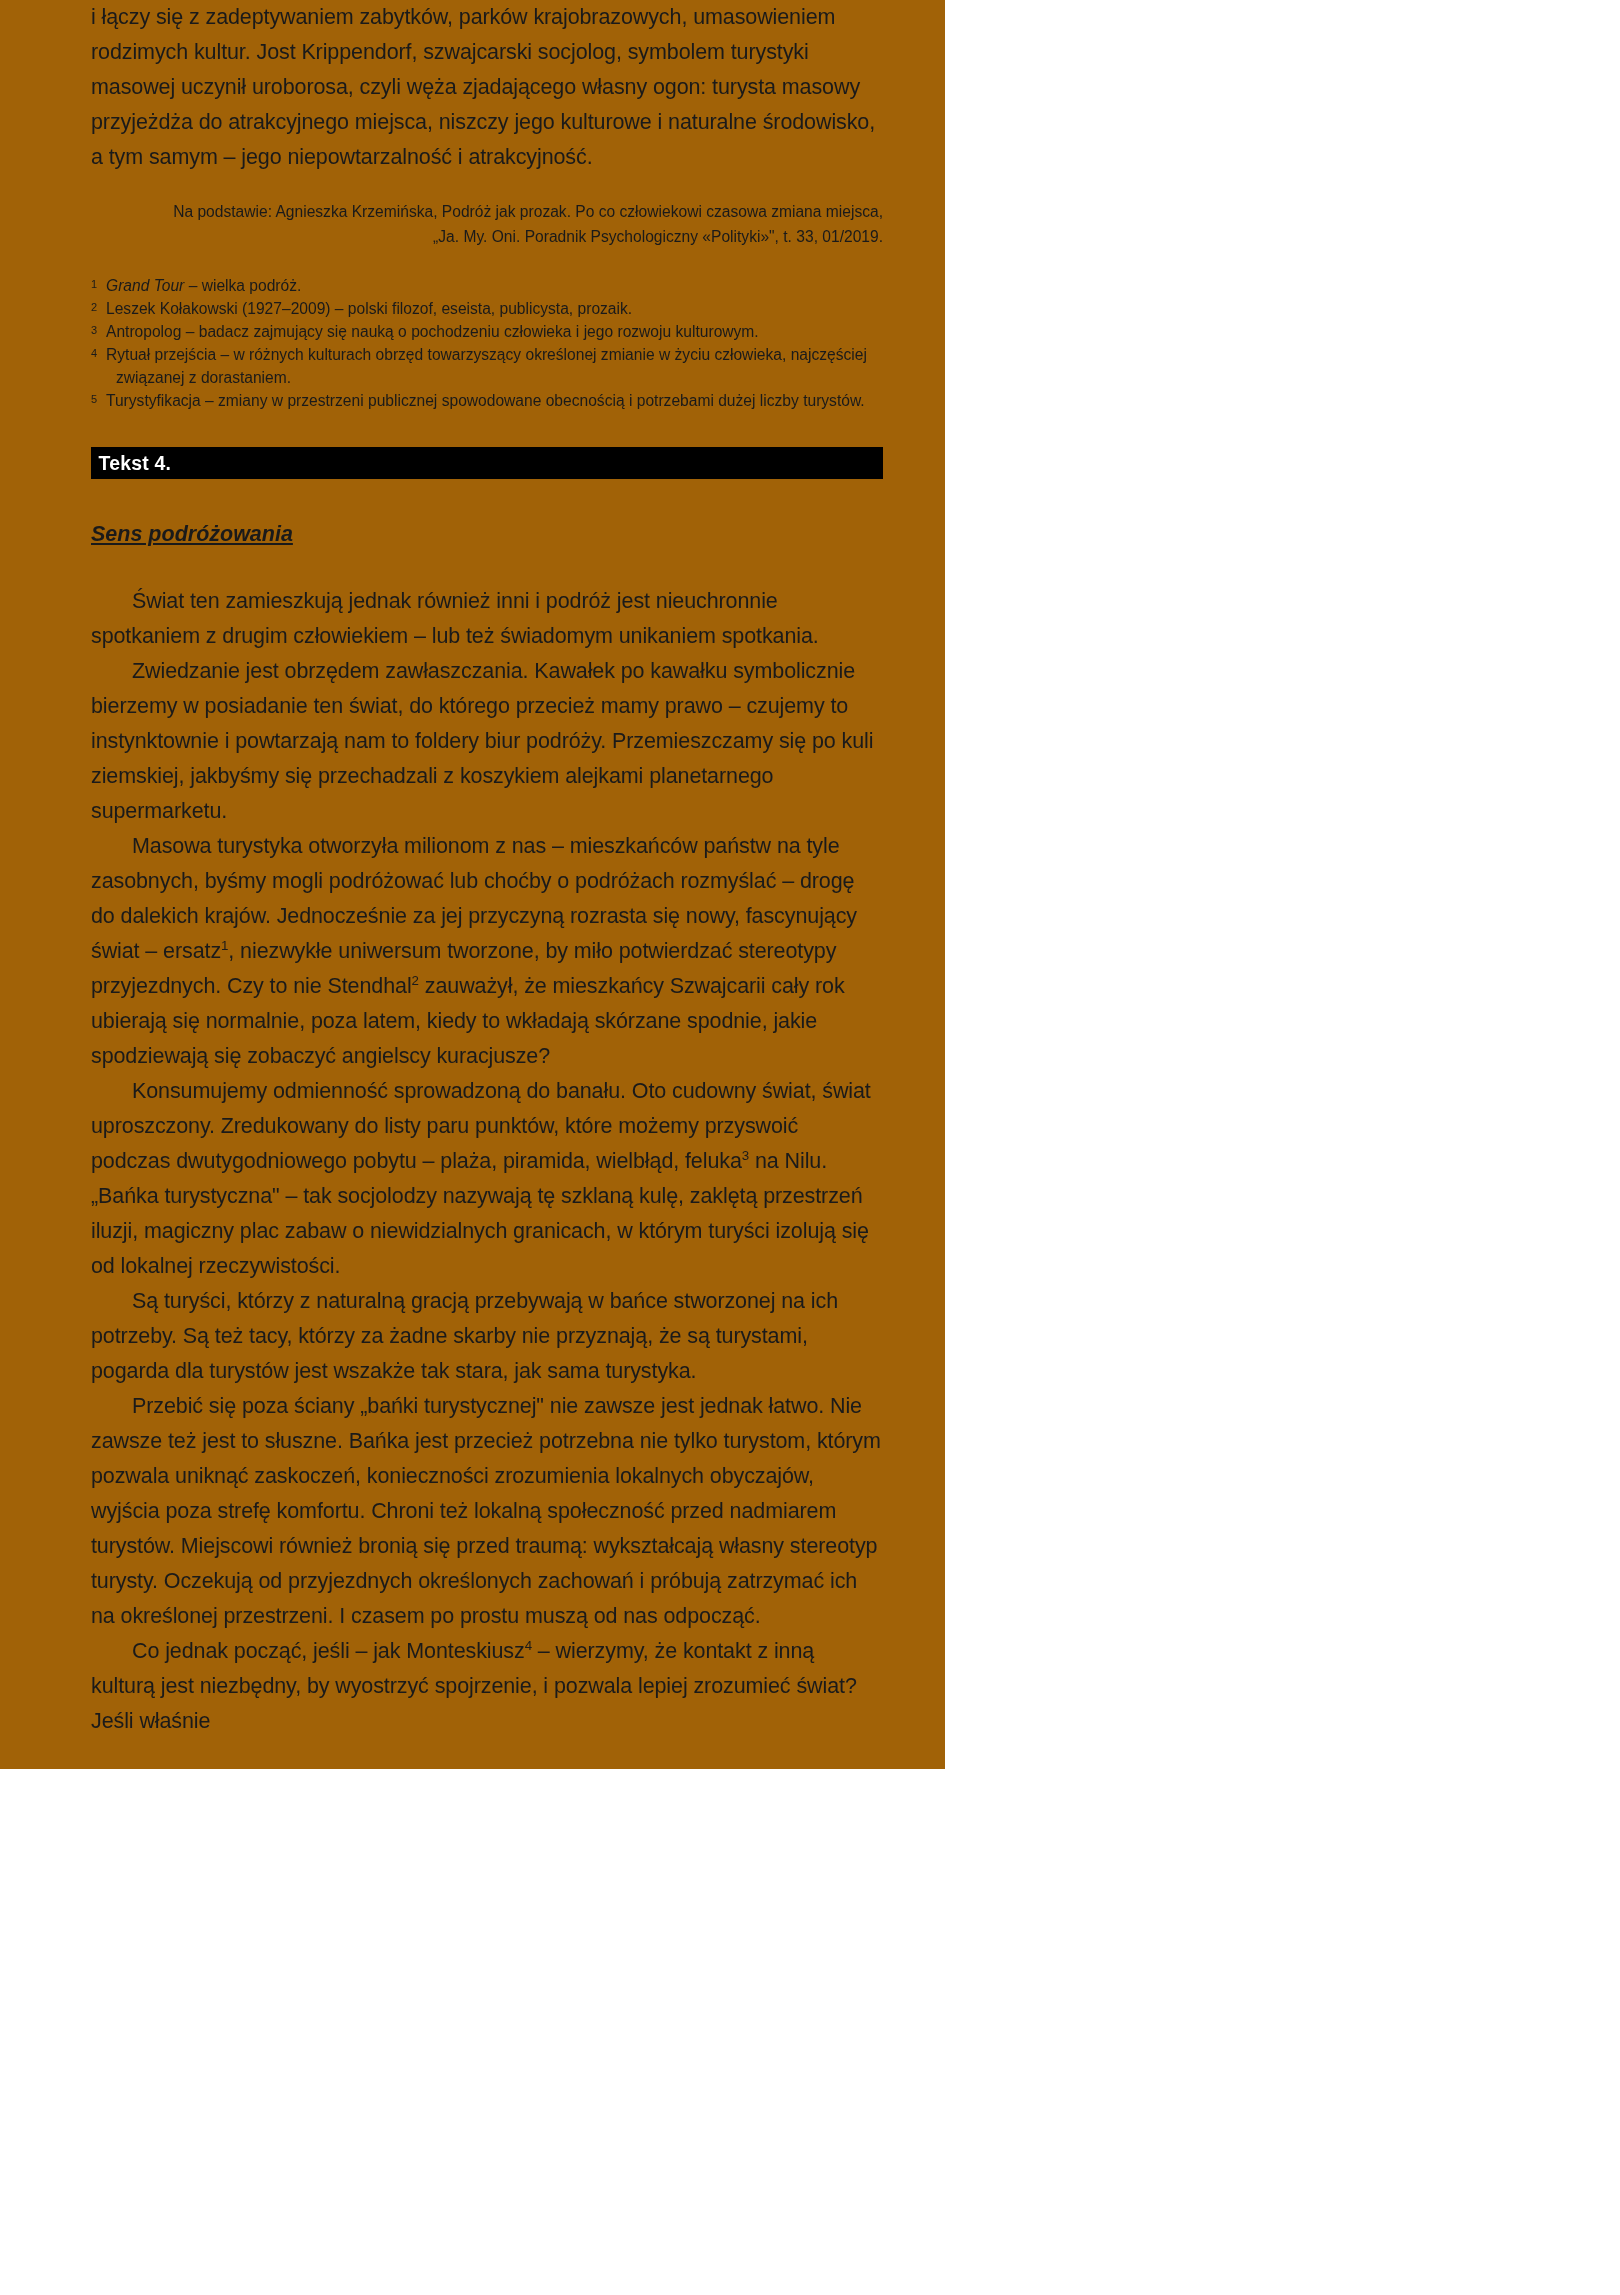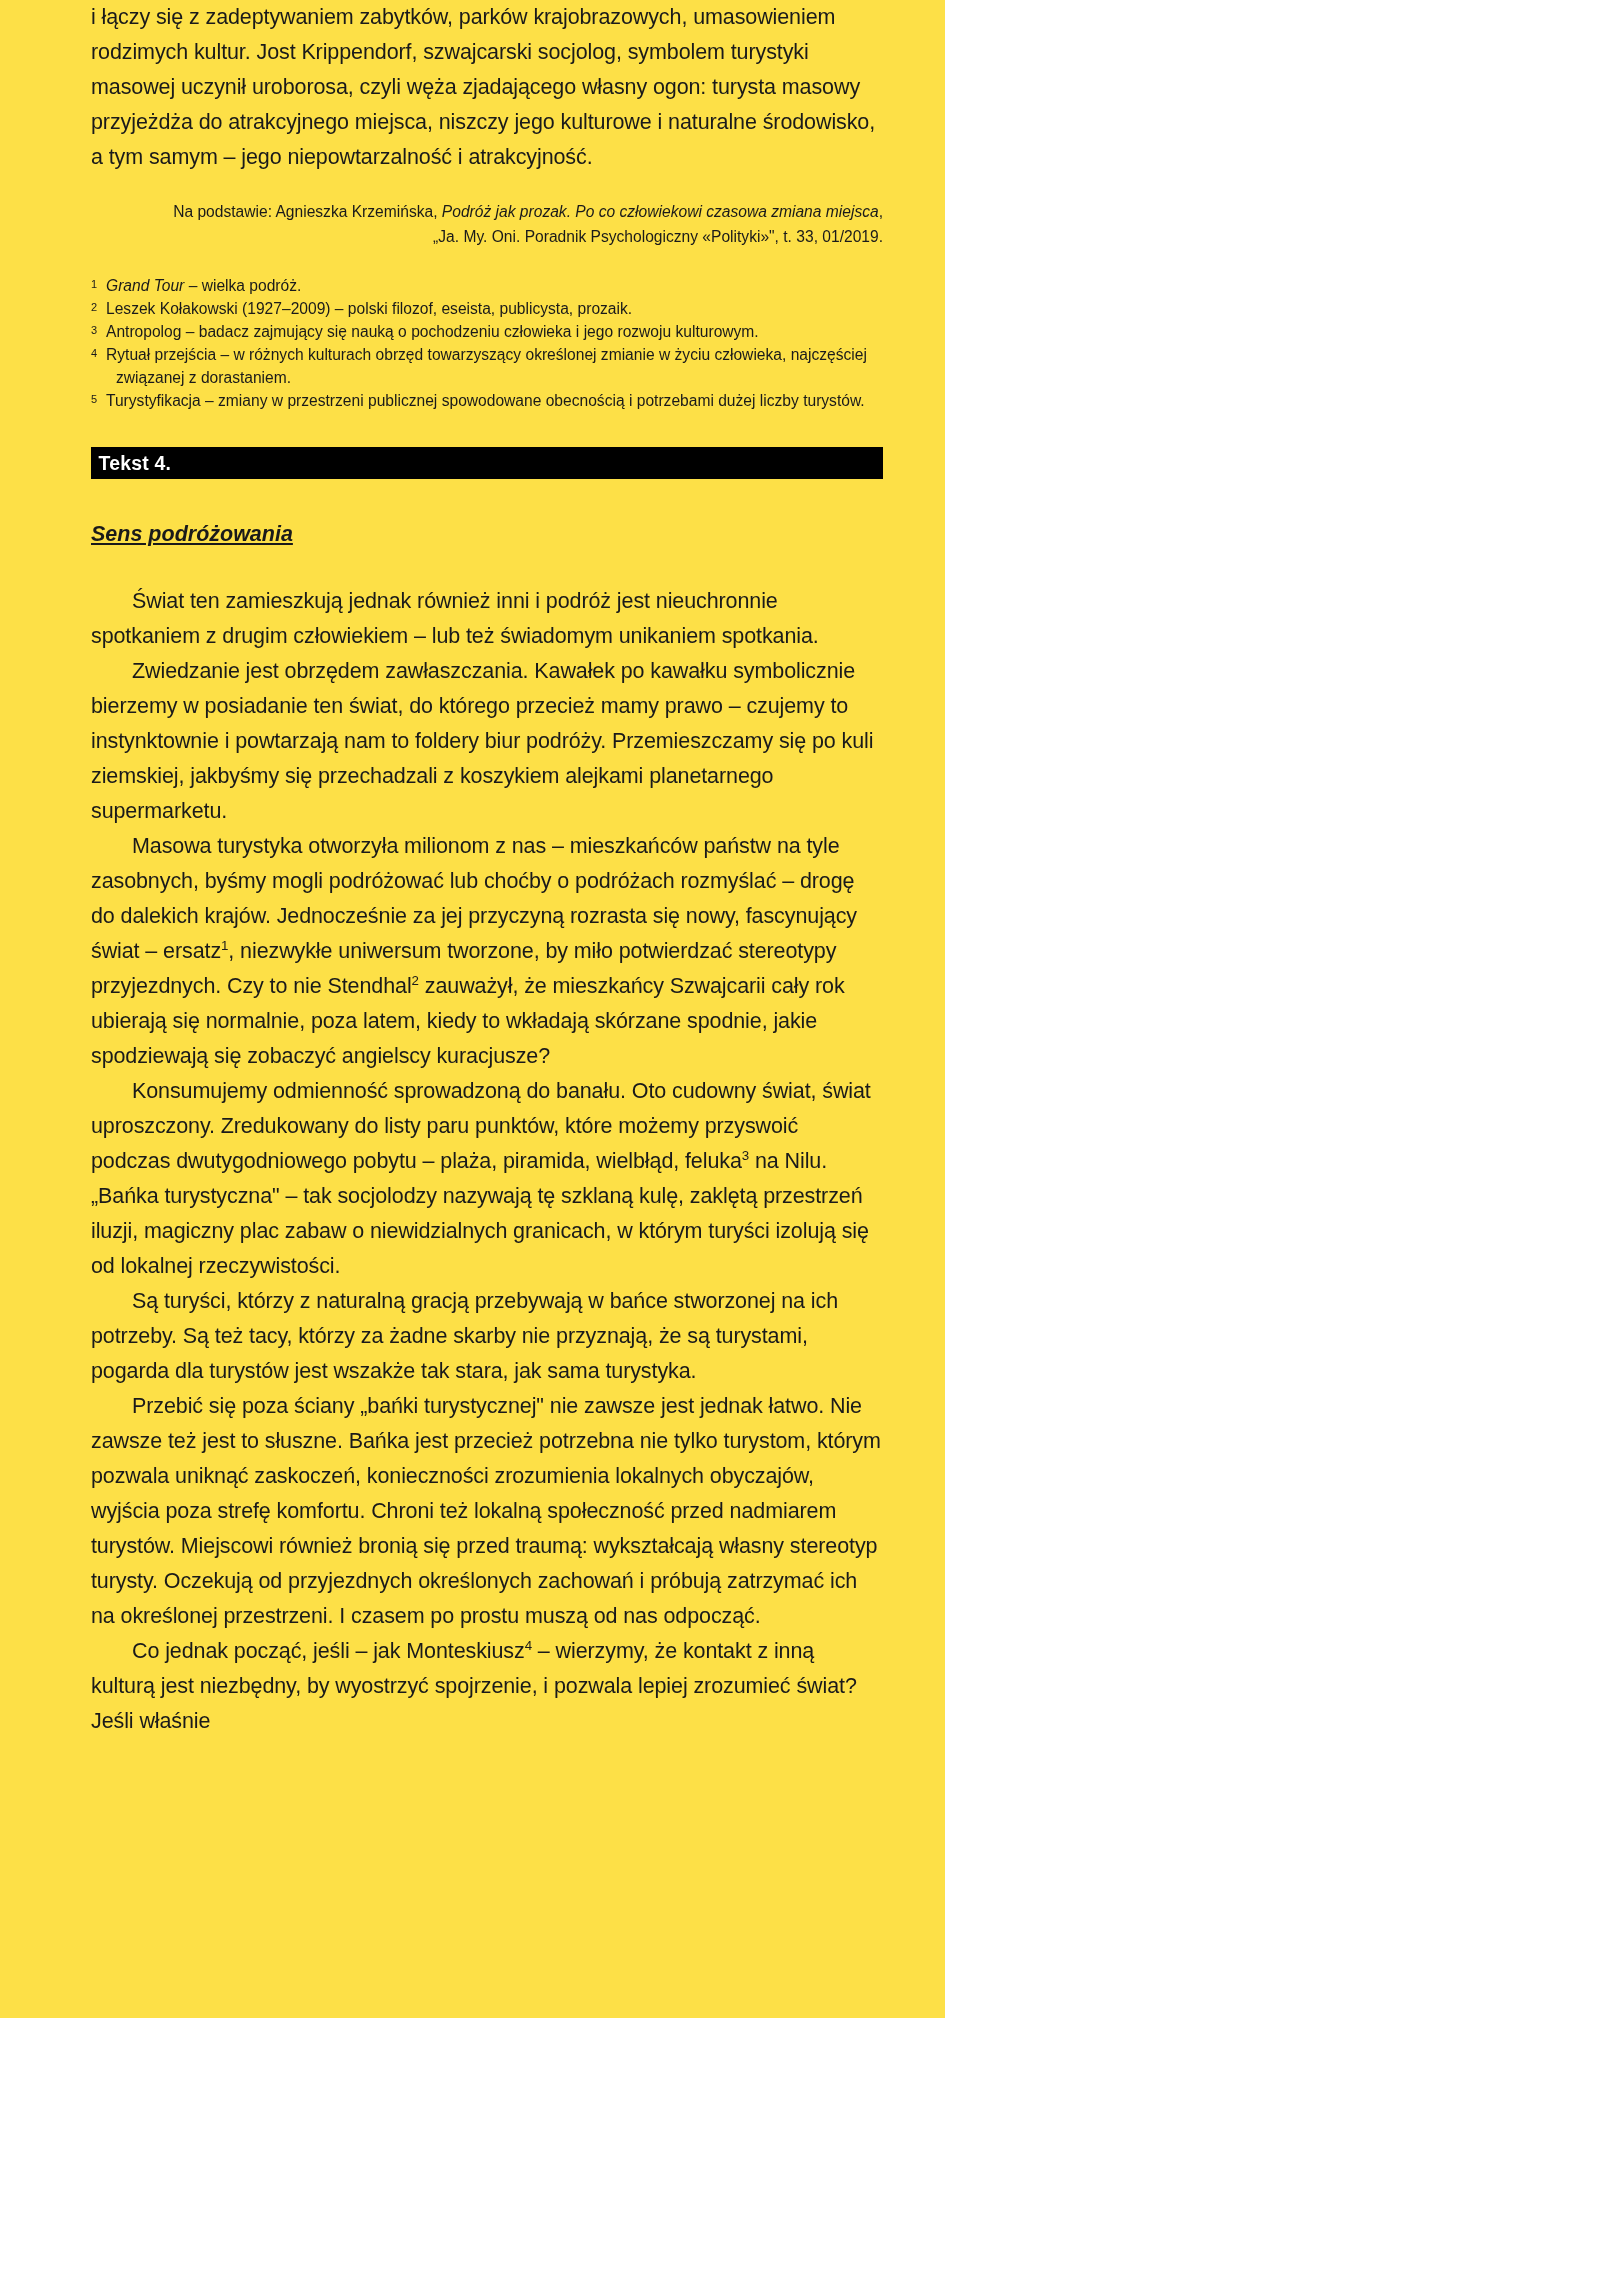--- a/index.html
+++ b/index.html
@@ -9,23 +9,23 @@
     background: #ffffff;
   }
   body {
     font-family: "Liberation Sans", sans-serif;
     color: #000000;
     -webkit-font-smoothing: antialiased;
   }
   .page {
     position: relative;
     width: 945px;
-    height: 2018px;
-    margin: 0;
-    background: #fde047;
+    height: 1769px;
+    margin: 0;
+    background: #a16207;
     overflow: hidden;
     box-sizing: border-box;
   }
   .content {
     position: absolute;
     left: 91px;
     top: 0;
     width: 792px;
   }
 
@@ -47,21 +47,20 @@
     font-size: 15.6px;
     line-height: 24.5px;
     text-align: right;
     color: #1a1a1a;
   }
   .attribution .line {
     display: block;
     white-space: nowrap;
   }
   .attribution .ital {
-    font-style: italic;
   }
 
   
   .footnotes {
     margin-top: 25px;
     font-size: 15.6px;
     line-height: 23px;
     color: #1a1a1a;
   }
   .footnotes .fn {

